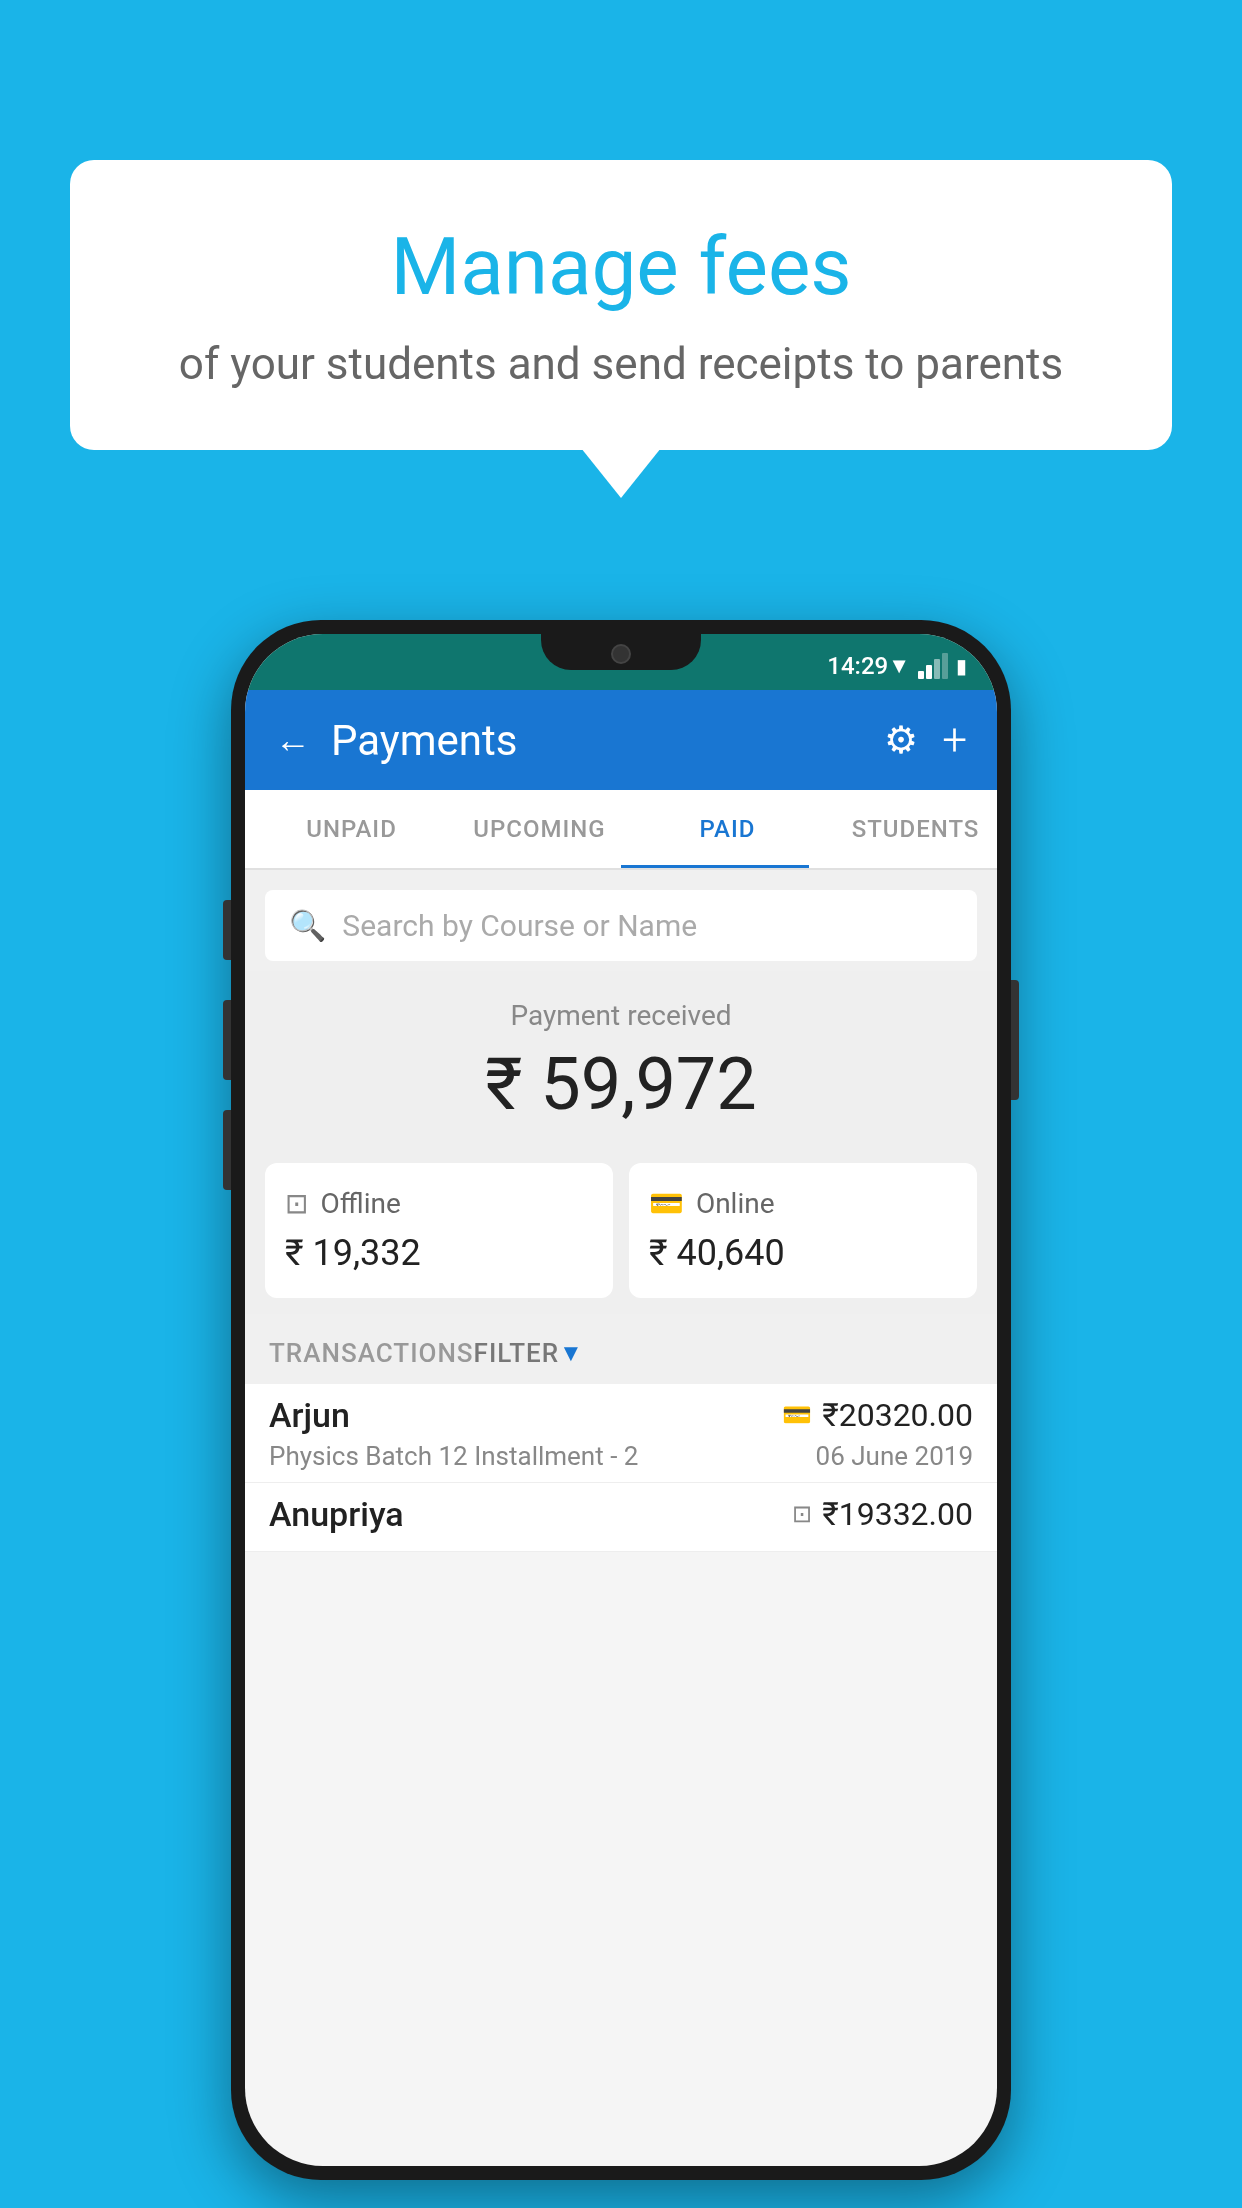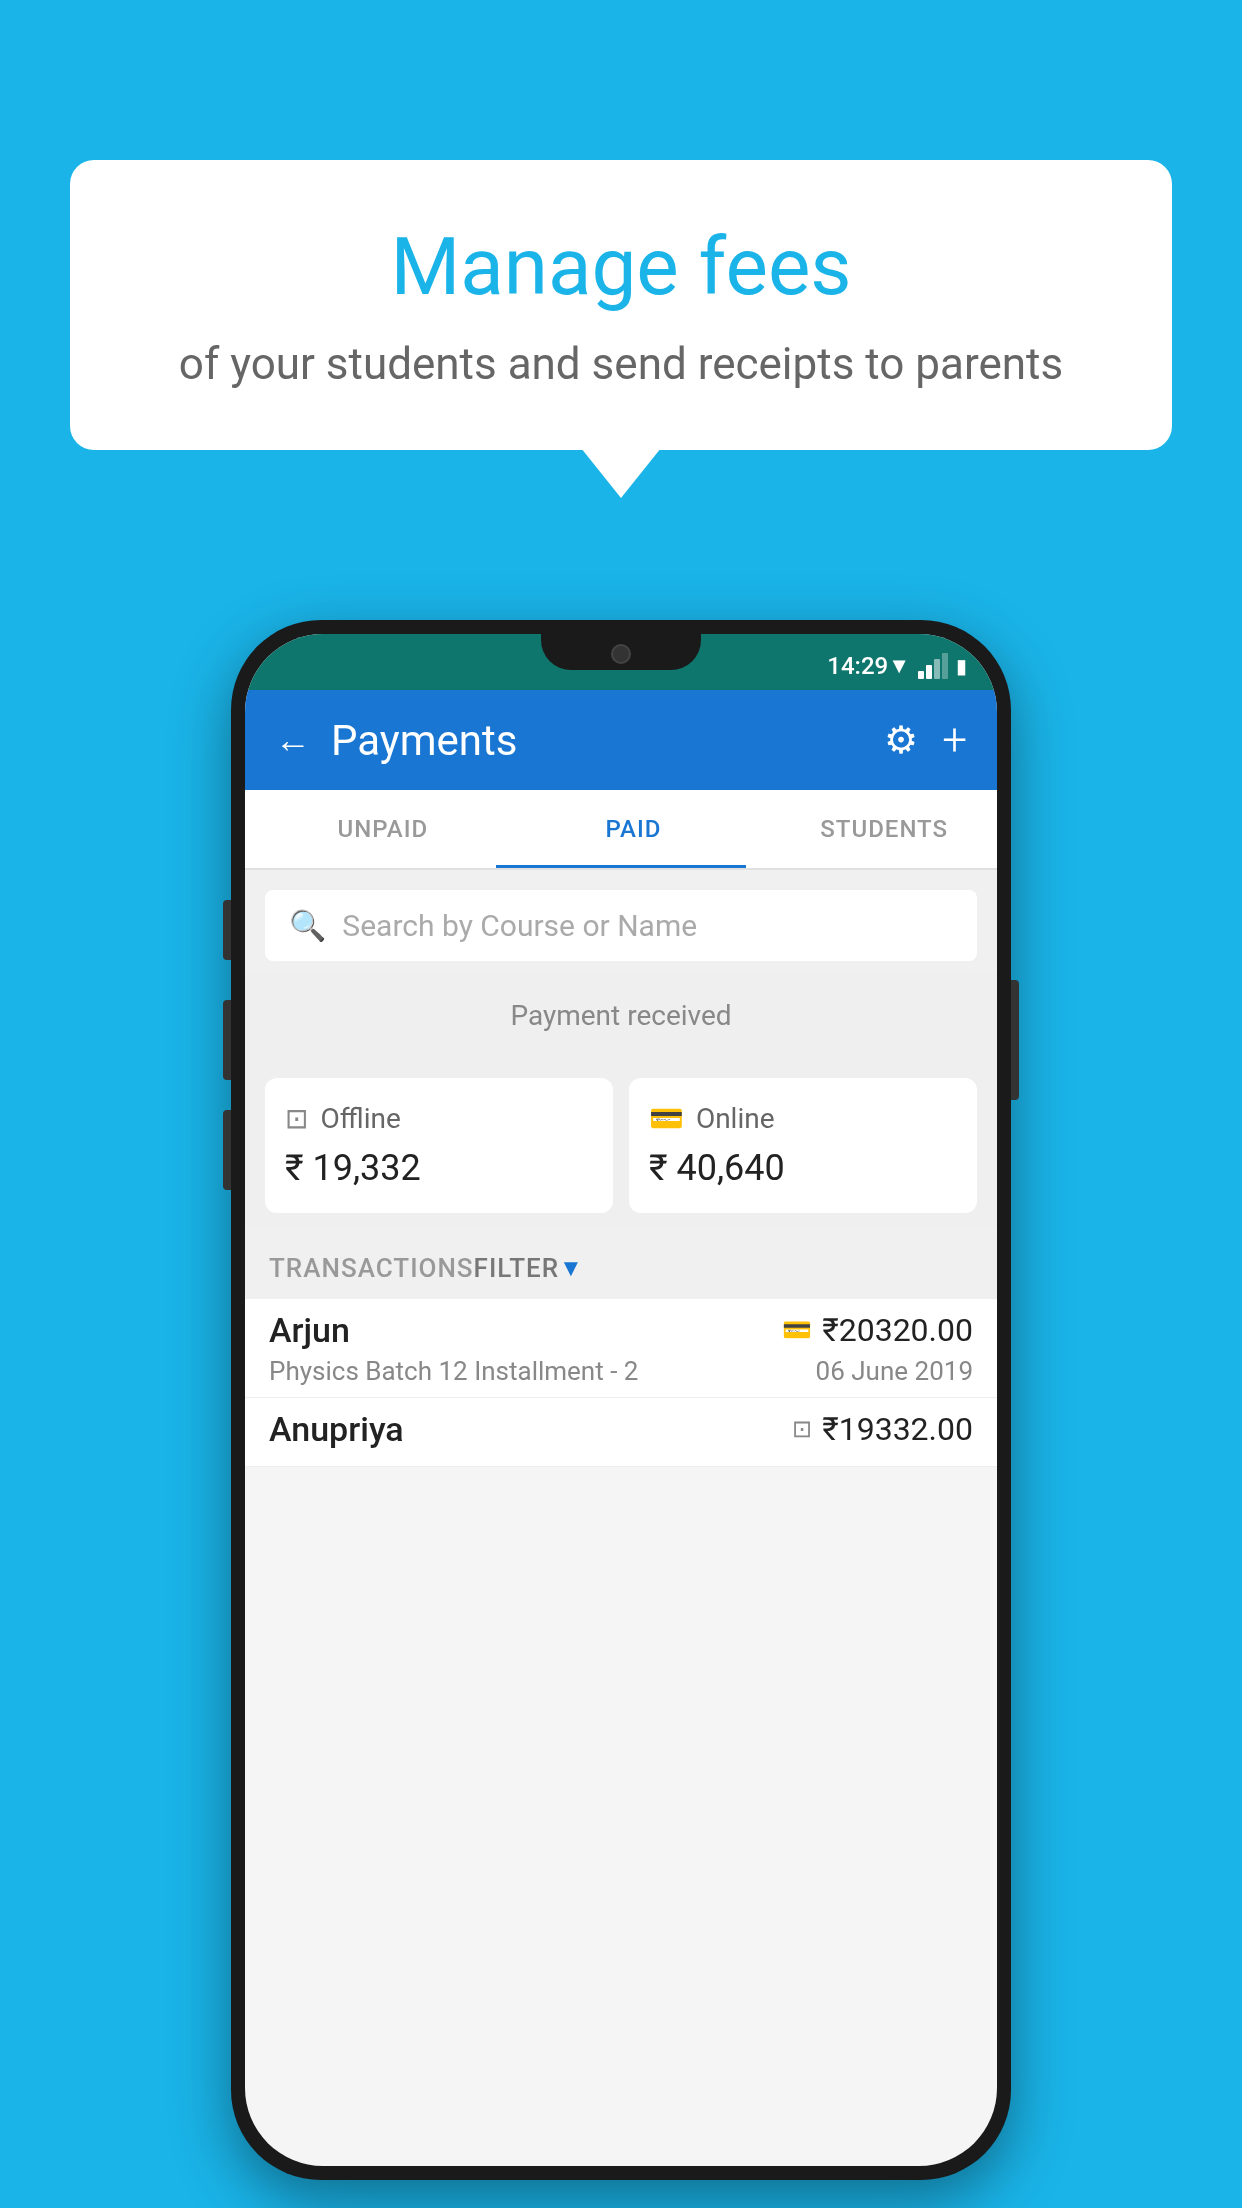--- a/index.html
+++ b/index.html
@@ -441,37 +441,41 @@
         <div class="header-right">
           <span class="gear-icon">⚙</span>
           <span class="plus-icon">+</span>
         </div>
       </div>
 
       <div class="tabs">
         <div class="tab">
           <span>UNPAID</span>
         </div>
+        <div class="tab">
+          <span>UPCOMING</span>
+        </div>
         <div class="tab active">
           <span>PAID</span>
         </div>
         <div class="tab">
           <span>STUDENTS</span>
         </div>
       </div>
 
       <div class="content-area">
 
         <div class="search-container">
           <span class="search-icon-el">🔍</span>
           <span class="search-input-text">Search by Course or Name</span>
         </div>
 
         <div class="payment-received">
           <div class="payment-received-label">Payment received</div>
+          <div class="payment-amount">₹ 59,972</div>
         </div>
 
         <div class="cards-row">
           <div class="payment-card">
             <div class="card-header">
               <span class="card-icon">⊡</span>
               <span>Offline</span>
             </div>
             <div class="card-amount">₹ 19,332</div>
           </div>

